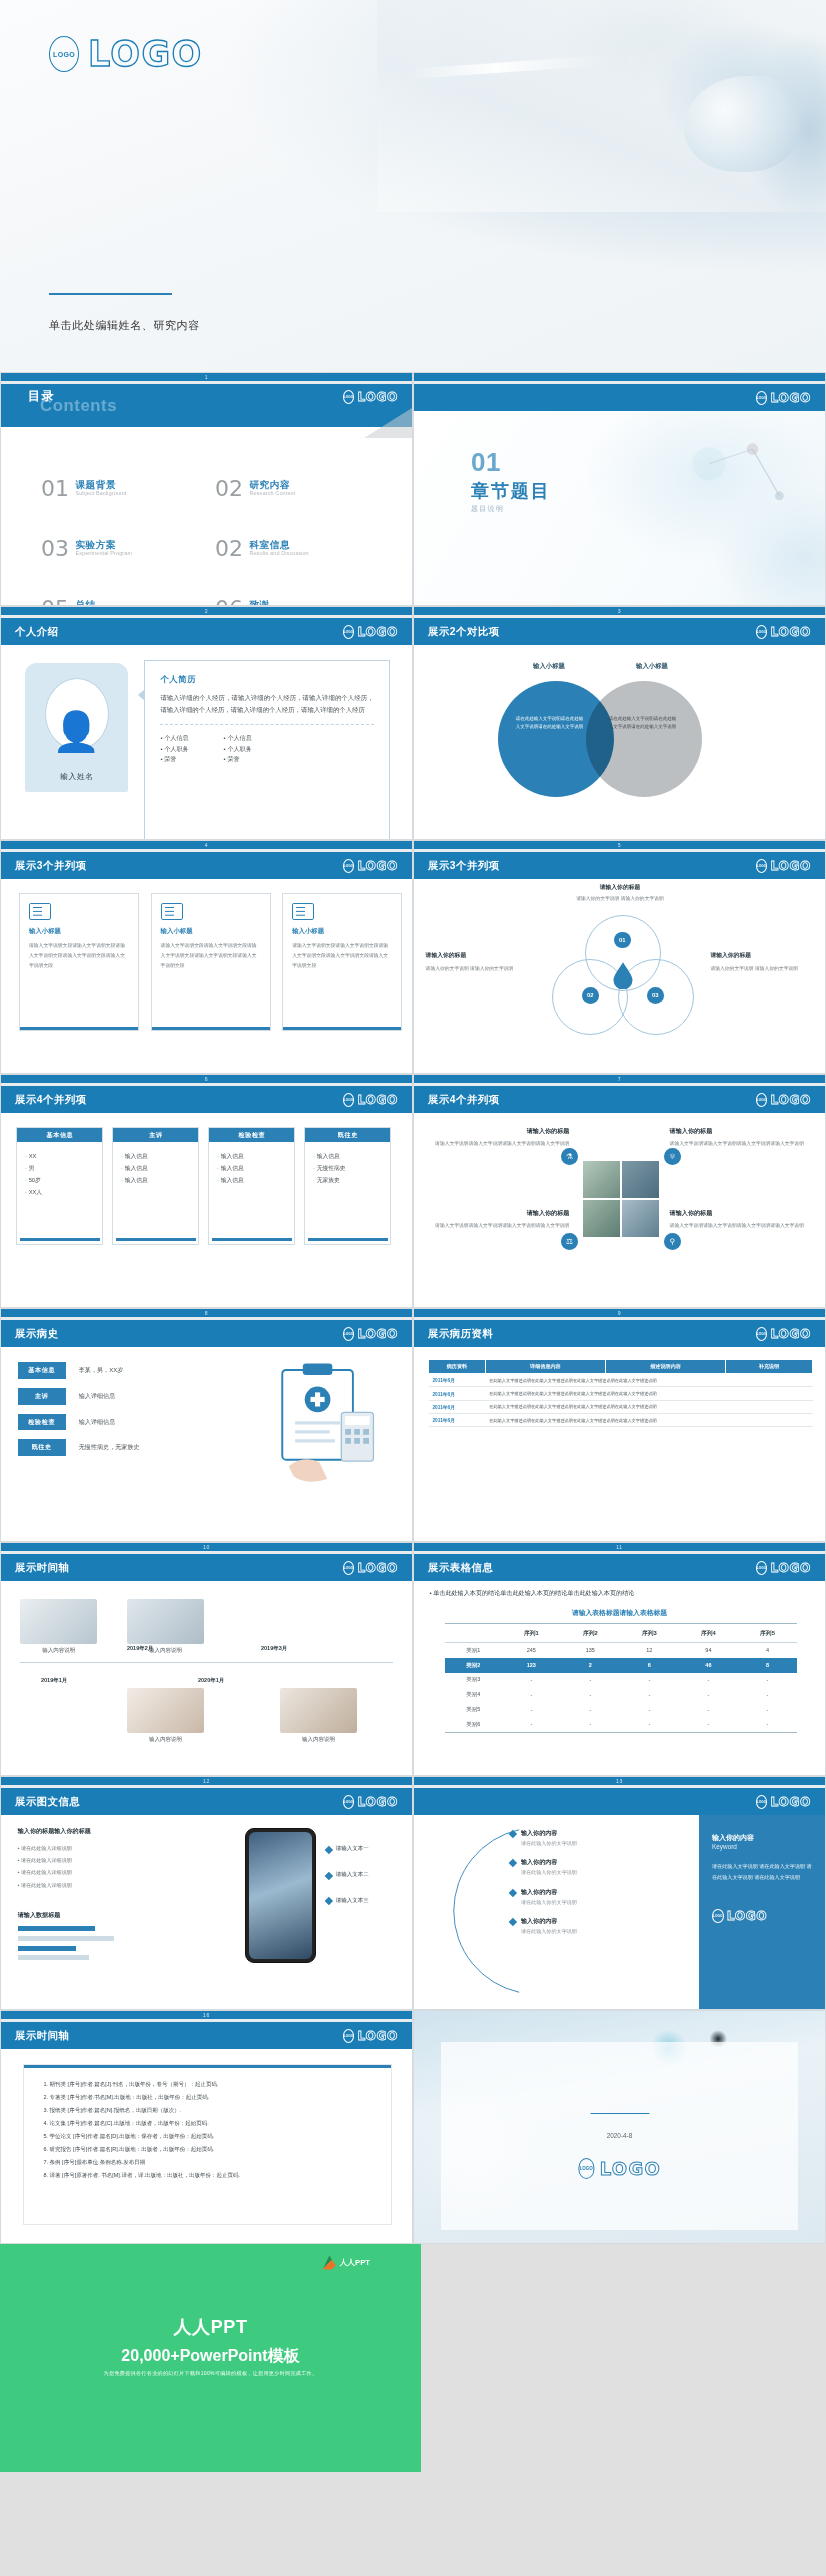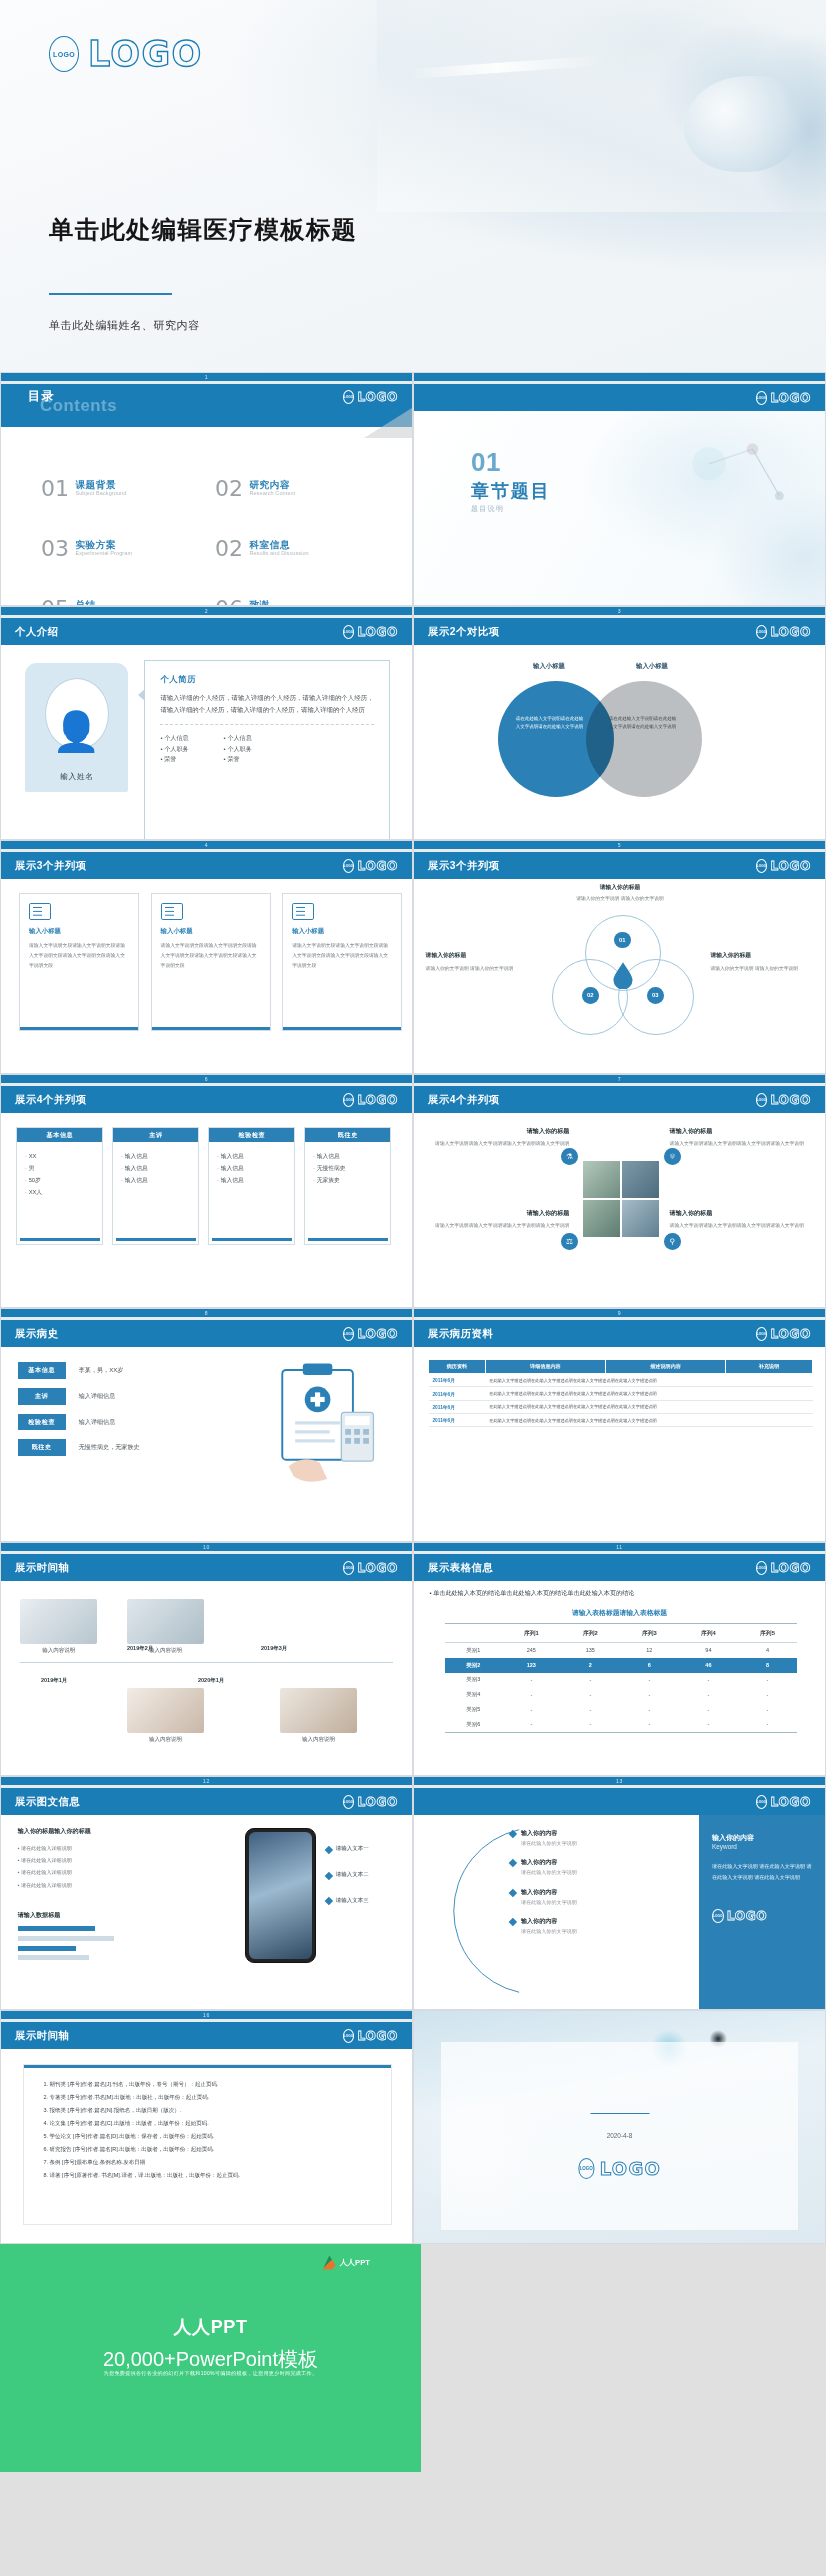--- a/index.html
+++ b/index.html
@@ -237,35 +237,34 @@
     letter-spacing:1.3px; font-family:"DejaVu Sans", sans-serif; }
 
   
   .footer { width:827px; height:228px; display:flex; }
   .footer-green { width:421px; height:228px; background:#3ecb7f; position:relative; }
   .footer-grey { flex:1; background:#e0e0e0; }
   .rrppt-logo { position:absolute; right:51px; top:11.6px; display:flex; align-items:center; gap:3.9px; }
   .rrppt-mark { width:13px; height:14px; background:linear-gradient(135deg,#1f8f52 0%,#1f8f52 45%,#e8732a 45%,#e8732a 100%); clip-path:polygon(50% 0,100% 70%,70% 100%,0 100%,24% 52%); }
   .rrppt-name { font-size:7.7px; font-weight:700; color:#fff; }
   .footer-t { position:absolute; left:0; top:71px; width:100%; text-align:center; color:#fff; font-size:18px; font-weight:700; letter-spacing:0.6px; }
-  .footer-s { position:absolute; left:0; top:102px; width:100%; text-align:center; color:#fff; font-size:20px; font-weight:400; }
+  .footer-s { position:absolute; left:0; top:102px; width:100%; text-align:center; color:#fff; font-size:16px; font-weight:700; }
   .footer-d { position:absolute; left:0; top:126px; width:100%; text-align:center; color:rgba(255,255,255,.95); font-size:5.1px; letter-spacing:0.3px; }
 </style>
 </head>
 <body>
 
 <div class="page">
 
   <div class="cover">
     <div class="cover-photo"></div>
     <div class="logo-wrap">
       <div class="logo-oval">LOGO</div>
       <div class="logo-text">LOGO</div>
     </div>
-    <div class="cover-title">单击此处编辑医疗模板标题</div>
     <div class="cover-rule"></div>
     <div class="cover-sub">单击此处编辑姓名、研究内容</div>
   </div>
 
   <div class="grid">
 
     <div class="slide">
       <div class="pagenum-bar">1</div>
       <div class="band-gap"></div>
       <div class="toc-head">

